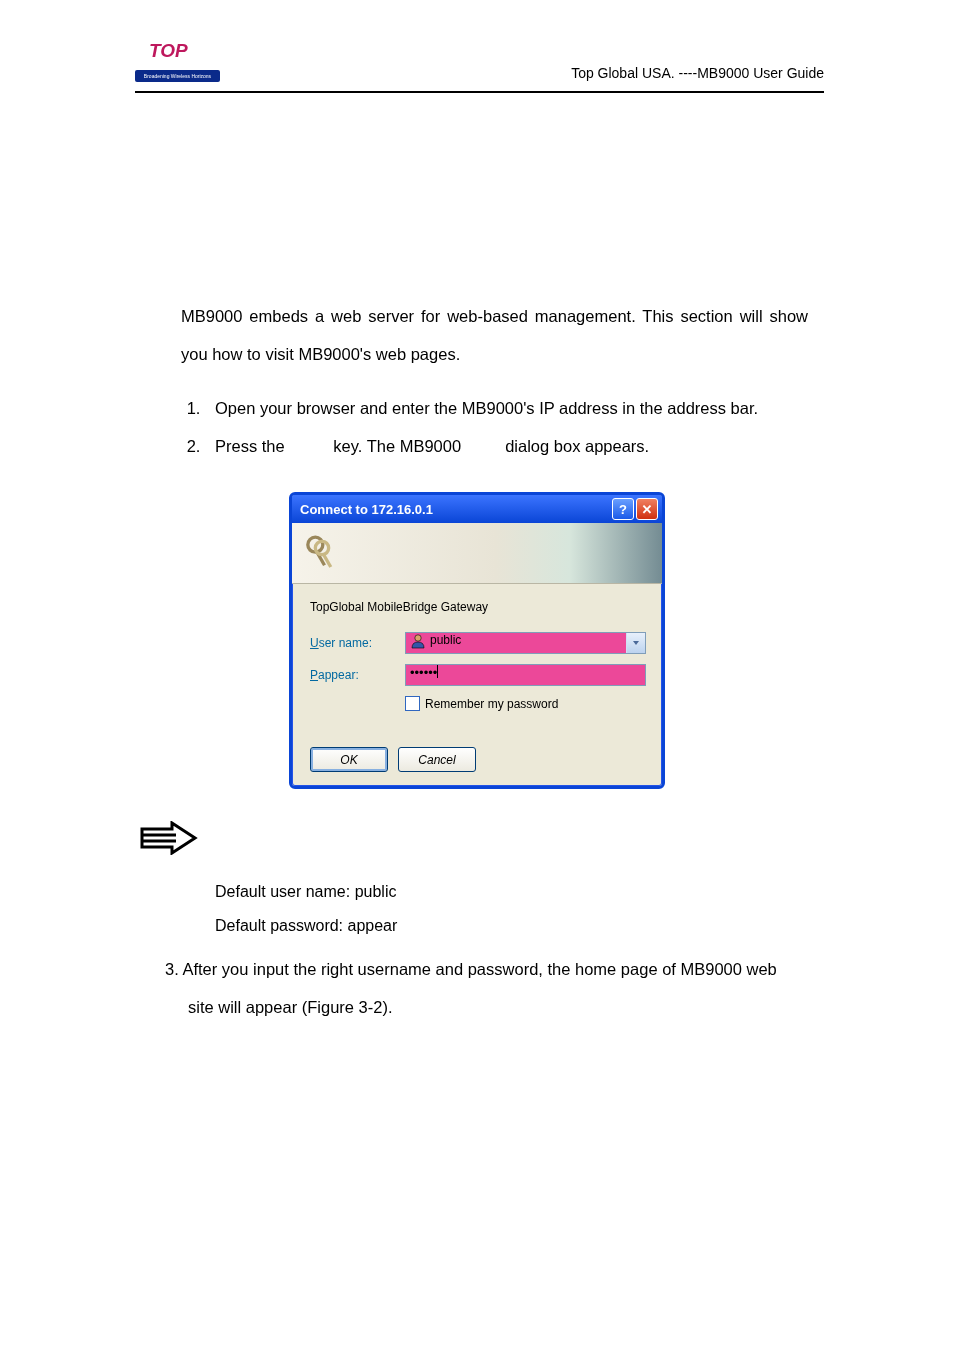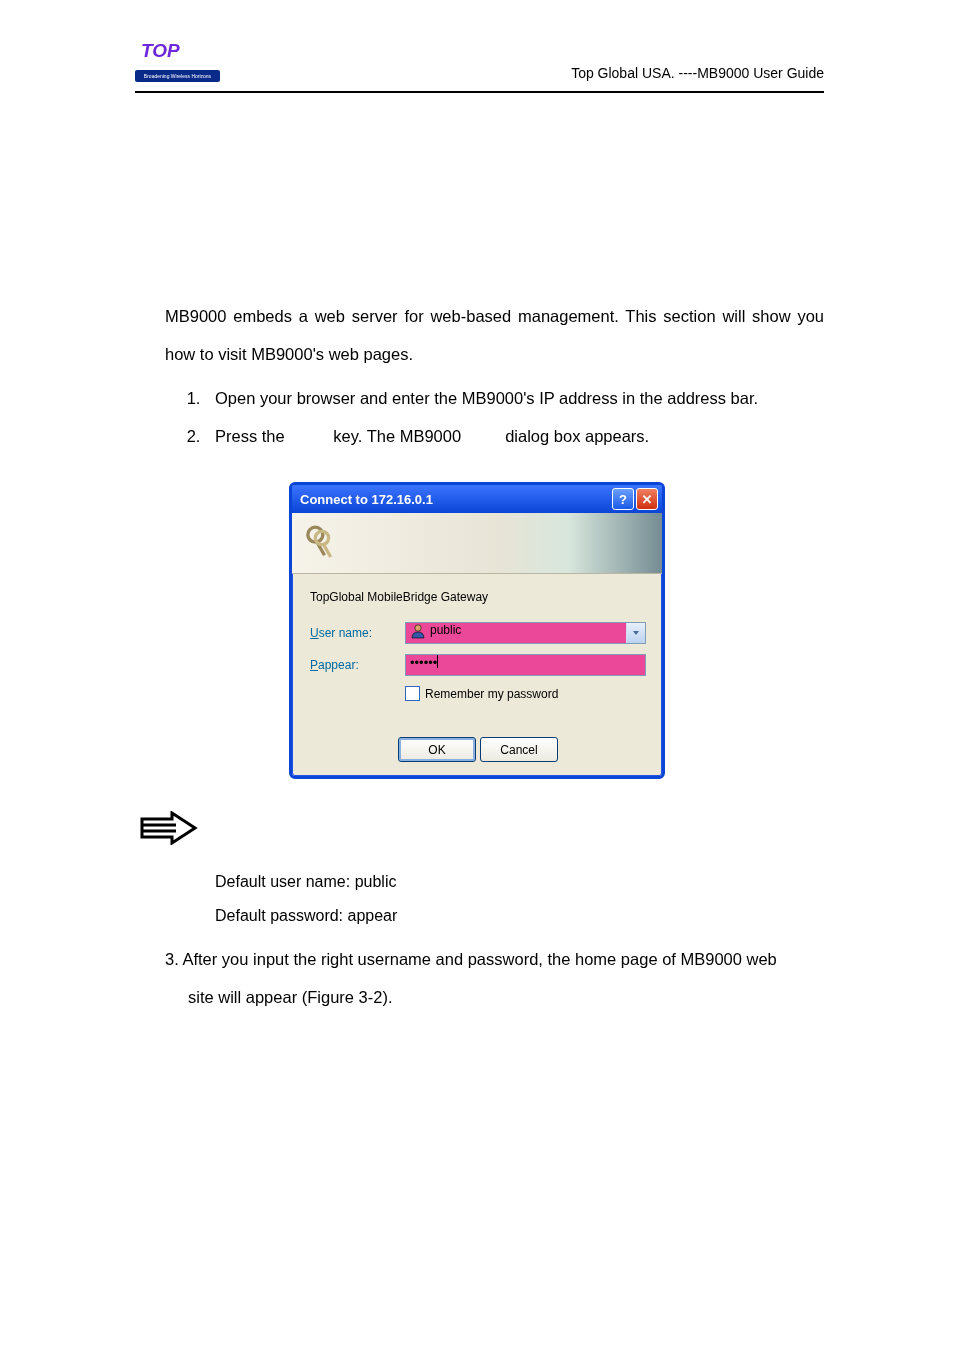--- a/index.html
+++ b/index.html
@@ -1,25 +1,25 @@
 <!DOCTYPE html>
 <html><head>
 <meta charset="utf-8">
 <style>
 body { margin:0; padding:0; font-family:Arial,Helvetica,sans-serif; background:#fff; width:954px; }
 .page { width:954px; min-height:1350px; position:relative; padding:0; box-sizing:border-box; }
 .header { display:flex; justify-content:space-between; align-items:flex-end; padding:40px 130px 6px 135px; }
 .logo { width:85px; height:45px; position:relative; }
-.logo-top { font-weight:bold; font-style:italic; color:#6d28d9; font-size:19px; position:absolute; top:0; left:6px; }
+.logo-top { font-weight:bold; font-style:italic; color:#be185d; font-size:19px; position:absolute; top:0; left:14px; }
 .logo-global { font-style:italic; color:#4aa0d0; font-size:16px; position:absolute; top:28px; left:36px; }
 .logo-bar { position:absolute; top:30px; left:0; width:85px; height:12px; background:#0a2a8a; border-radius:2px; font-size:5px; color:#fff; text-align:center; line-height:12px; }
 .hdr-right { font-size:14px; color:#000; padding-bottom:4px; }
 .hdr-rule { margin:0 130px 0 135px; border:none; border-top:2px solid #000; }
 .body-text { margin:205px 130px 0 165px; font-size:16.5px; line-height:2.3; color:#000; }
-.body-text p { margin:0; text-align:justify; }
+.body-text p { margin:16px; text-align:justify; }
 .ol1 { margin:6px 0 0 40px; padding:0; }
 .ol1 li { margin:0 0 2px 0; padding-left:10px; line-height:2.2; }
 .italic { font-style:italic; }
 
 .dialog { width:370px; margin:28px auto 0 auto; border:3px solid #0a45d6; border-radius:6px; background:#ece9d8; font-family:Tahoma,Arial,sans-serif; font-size:12px; overflow:hidden; box-shadow:0 0 0 1px #2353e8 inset;}
 .titlebar { height:28px; background:linear-gradient(#3b74ff,#0a45d6); display:flex; align-items:center; padding:0 4px 0 8px; }
 .titlebar-text { color:#fff; font-weight:bold; font-size:13px; flex:1; }
 .titlebar-btns { display:flex; gap:2px; }
 .tbtn { width:20px; height:20px; border:1px solid #fff; border-radius:3px; display:flex; align-items:center; justify-content:center; color:#fff; font-weight:bold; font-size:13px; }
 .help-btn { background:linear-gradient(#6aa0ff,#1a5ae8); }
@@ -32,21 +32,21 @@
 .row-label { width:95px; color:#0369a1; }
 .row-label .ul { text-decoration:underline; }
 .combo, .pwd { flex:1; height:22px; border:1px solid #7f9db9; background:#ec4899; display:flex; padding:0 0 0 4px; box-sizing:border-box; position:relative;}
 .combo-drop { position:absolute; right:0; top:0; width:18px; height:20px; border-left:1px solid #cfe0f4; background:linear-gradient(#e8f0fb,#bcd3ef); display:flex; align-items:center; justify-content:center; }
 .combo-drop svg { width:8px; height:8px; }
 .user-icon { width:16px; height:16px; margin-right:4px; }
 .pwd-dots { letter-spacing:0; font-size:13px; }
 .cursor { display:inline-block; width:1px; height:13px; background:#000; margin-left:0; vertical-align:middle; }
 .remember-row { display:flex; align-items:center; margin:6px 0 0 95px; }
 .cb { width:13px; height:13px; border:1px solid #3067c0; background:#fff; margin-right:5px; }
-.btn-row { display:flex; justify-content:center; gap:4px; margin-top:36px; }
+.btn-row { display:flex; justify-content:flex-start; gap:10px; margin-top:36px;font-style:italic; }
 .winbtn { width:76px; height:23px; border:1px solid #003c74; border-radius:3px; background:linear-gradient(#fff,#eceae0); font-size:12px; display:flex; align-items:center; justify-content:center; }
 .ok-btn { box-shadow:0 0 0 2px #88b0e0 inset; }
 .note-block { margin-top:14px; }
 .arrow-icon { margin:18px 0 0 140px; }
 .note-text { margin:16px 0 0 215px; font-size:16px; line-height:2.1; }
 .step3 { margin:8px 130px 0 165px; font-size:16.5px; line-height:2.3; text-align:justify; }
 .step3-cont { margin:0 130px 0 188px; font-size:16.5px; line-height:2.3; }
 </style>
 </head>
 <body>

